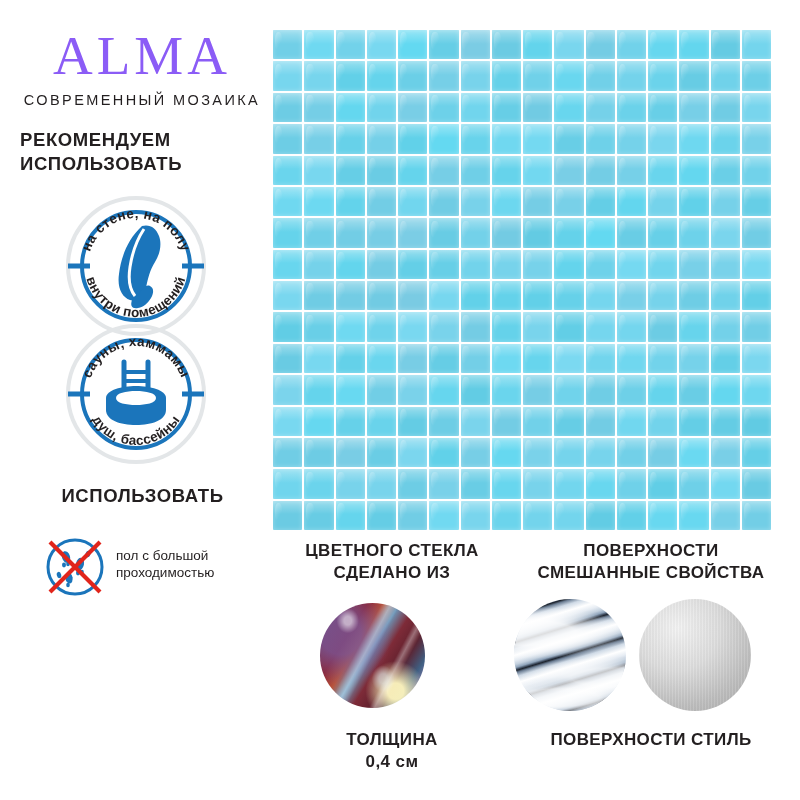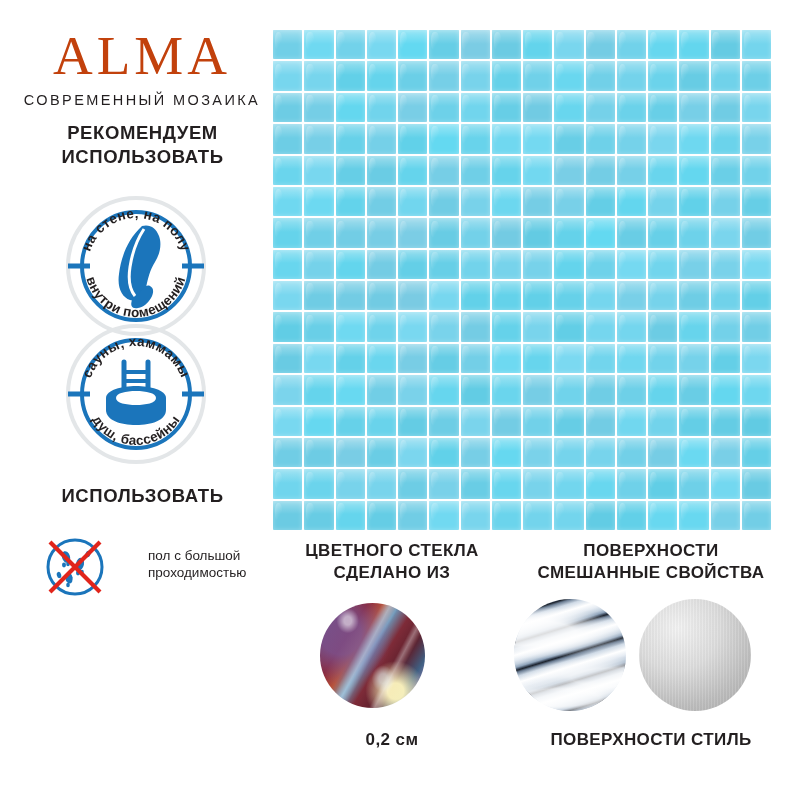--- a/index.html
+++ b/index.html
@@ -12,37 +12,36 @@
     -webkit-font-smoothing:antialiased;
   }
   .root{position:relative;width:800px;height:800px;}
 
   
   .logo-block{position:absolute;left:22px;top:26px;width:240px;text-align:center;}
   .logo-word{
     font-family:"Liberation Serif",serif;
     font-size:55px;
     letter-spacing:4px;
-    color:#c2410c;
+    color:#8b5cf6;
     line-height:60px;
     font-weight:400;
   }
   .logo-sub{
     font-size:14.5px;
     letter-spacing:2.4px;
     color:#231f20;
     margin-top:6px;
     font-weight:400;
     white-space:nowrap;
   }
 
   
   .head-rec{
-    position:absolute;left:20px;top:121px;width:245px;
-    text-align:center;
+    position:absolute;left:20px;top:128px;width:245px;
     font-size:18.5px;line-height:24px;letter-spacing:.6px;
     color:#231f20;font-weight:700;
   }
   .head-norec{
     position:absolute;left:20px;top:484px;width:245px;
     text-align:center;
     font-size:18.5px;line-height:24px;letter-spacing:.6px;
     color:#231f20;font-weight:700;
   }
   .head-line{display:block;}
@@ -53,21 +52,21 @@
   #badge-foot{left:66px;top:196px;}
   #badge-pool{left:66px;top:324px;}
 
   
   .noicon{position:absolute;left:44px;top:536px;width:62px;height:62px;}
   .noicon svg{display:block;width:62px;height:62px;}
   .notext{
     position:absolute;left:116px;top:547px;width:140px;
     font-size:13.5px;line-height:17px;color:#231f20;
   }
-  .notext span{display:block;margin-left:32px;}
+  .notext span{display:block;}
 
   
   .mosaic{
     position:absolute;left:273px;top:30px;width:498px;height:500px;
     background:#ffffff;
     display:grid;
     grid-template-columns:repeat(16,1fr);
     grid-template-rows:repeat(16,1fr);
     gap:2px;
     overflow:hidden;
@@ -520,19 +519,20 @@
     <div class="streak"></div>
   </div>
   <div class="circ" id="circle-marble">
     <div class="wave"></div>
   </div>
   <div class="circ" id="circle-metal">
     <div class="brush"></div>
   </div>
 
   <div class="feat-foot" id="feat-foot-thick">
-    <span class="head-line">0,2 см</span>
+    <span class="head-line">ТОЛЩИНА</span>
+    <span class="head-line">0,4 см</span>
   </div>
   <div class="feat-foot" id="feat-foot-style">
     <span class="head-line">ПОВЕРХНОСТИ СТИЛЬ</span>
   </div>
 
 </div>
 
 </body></html>

